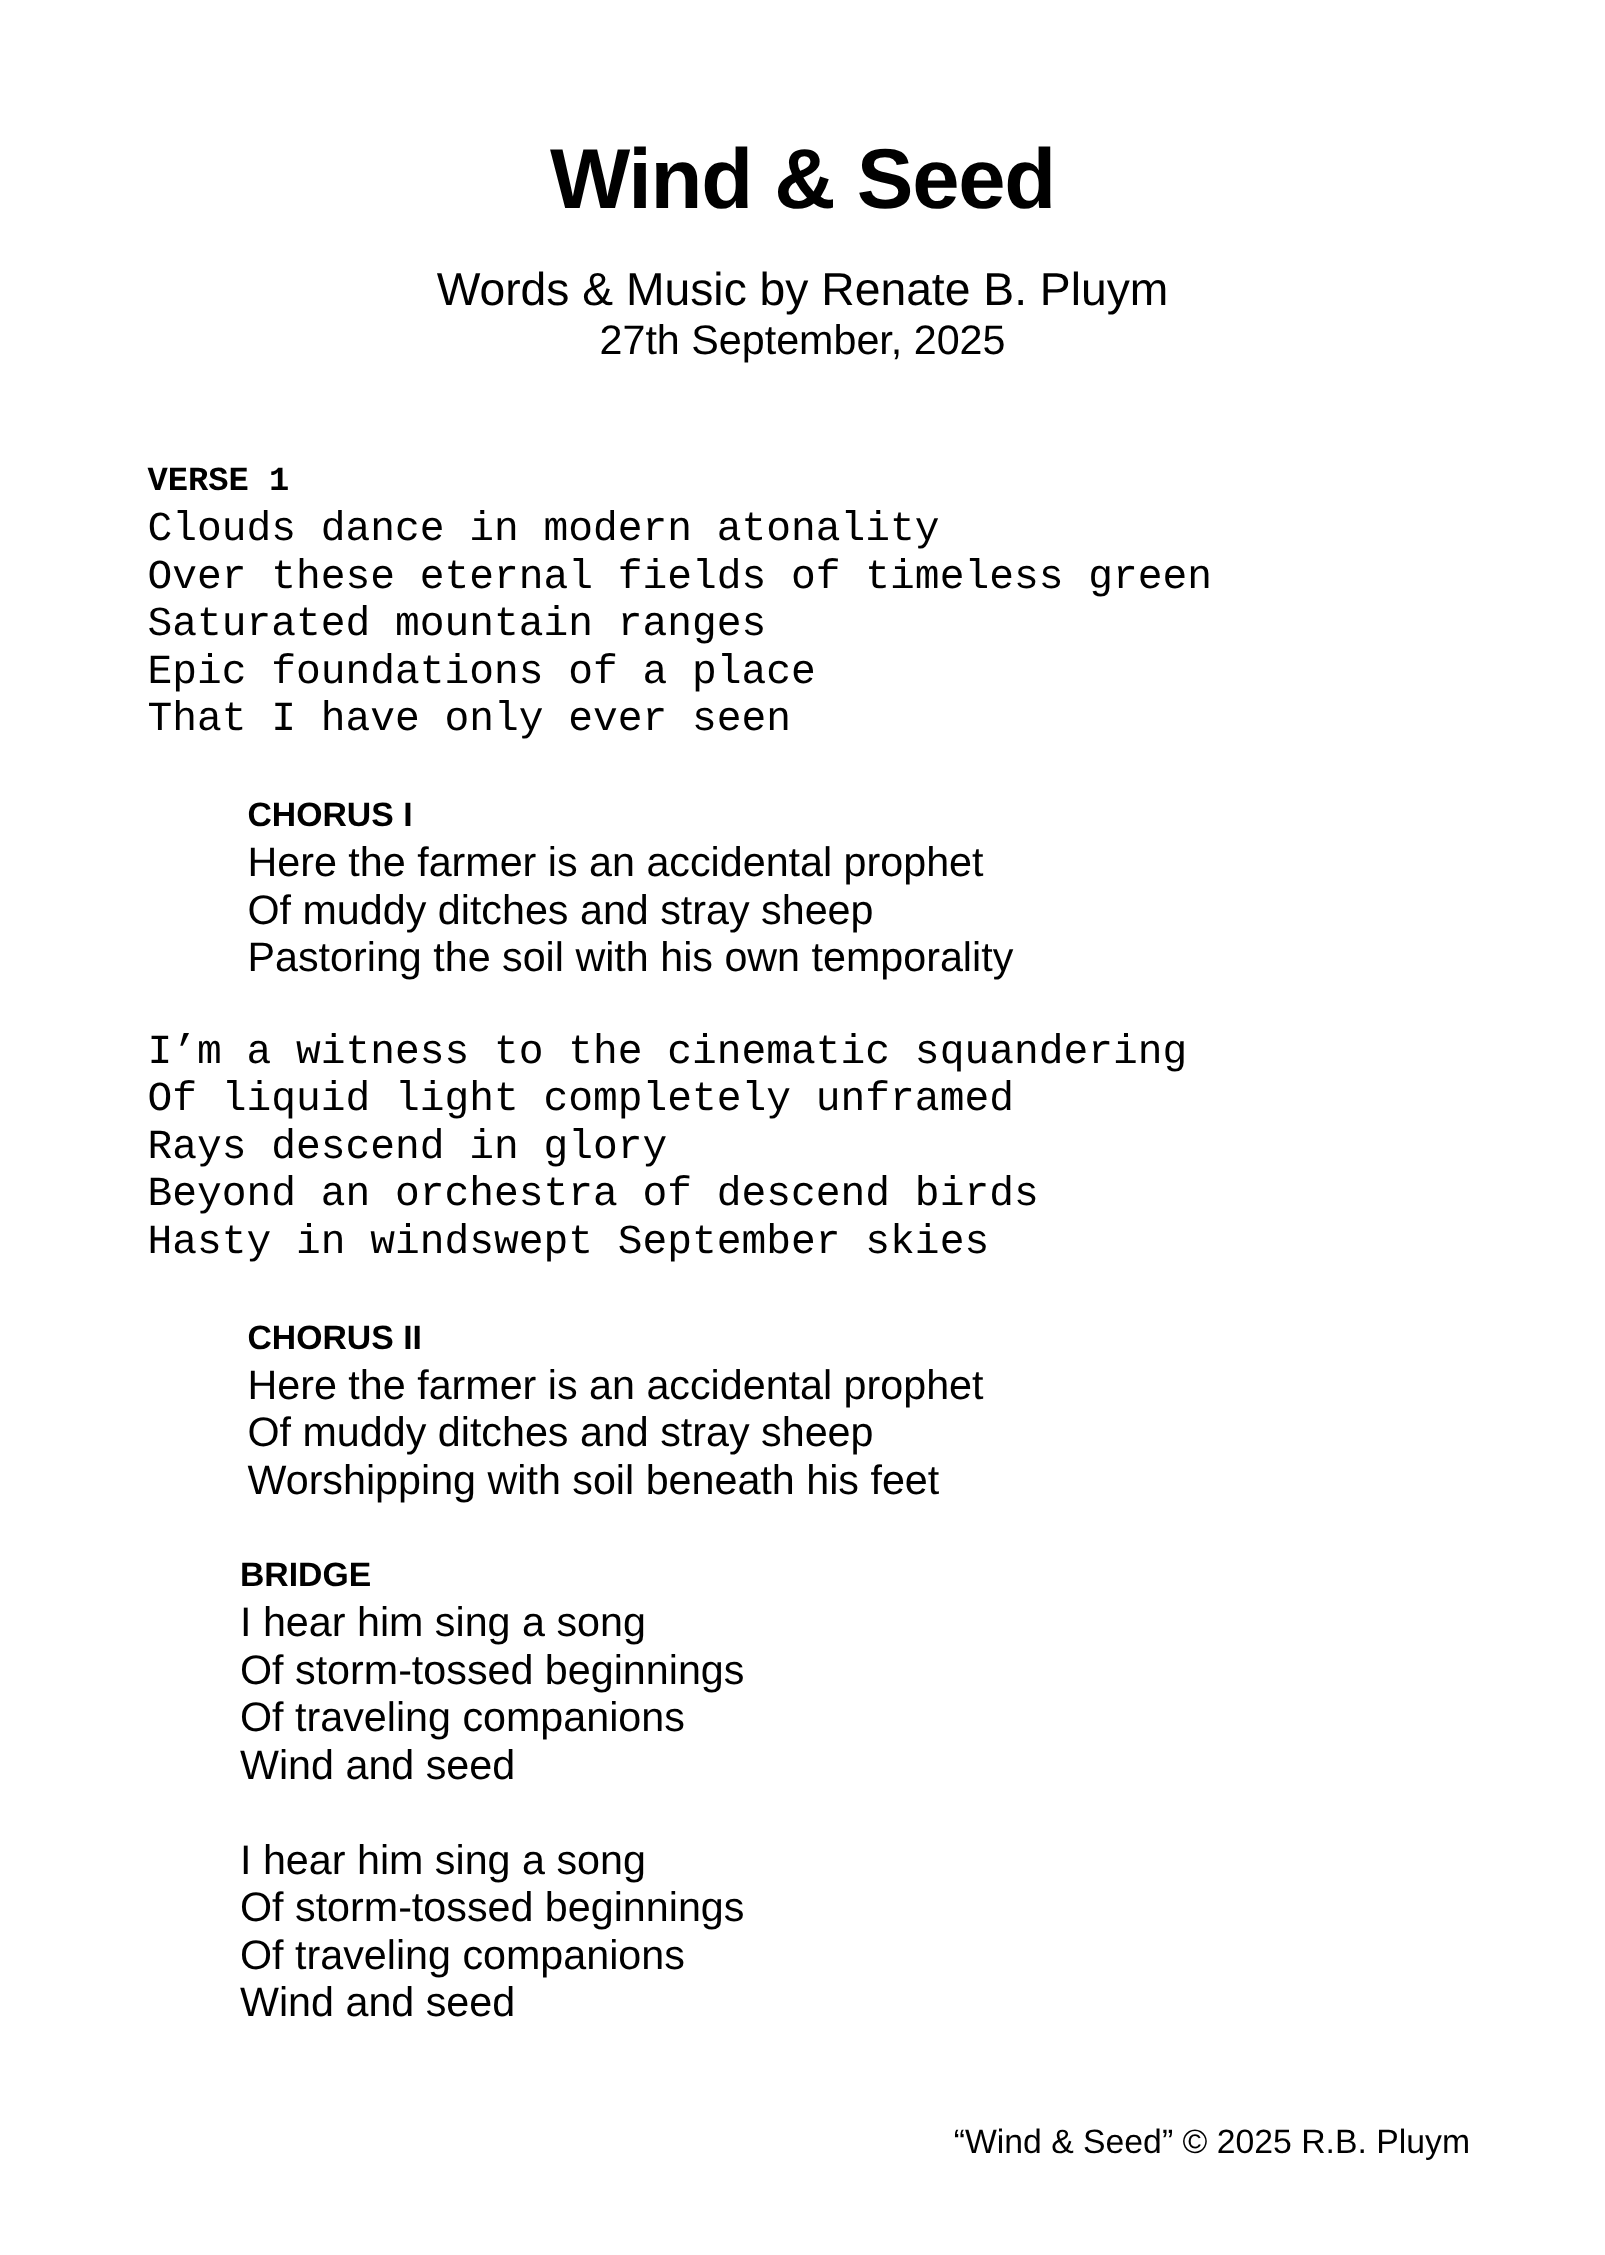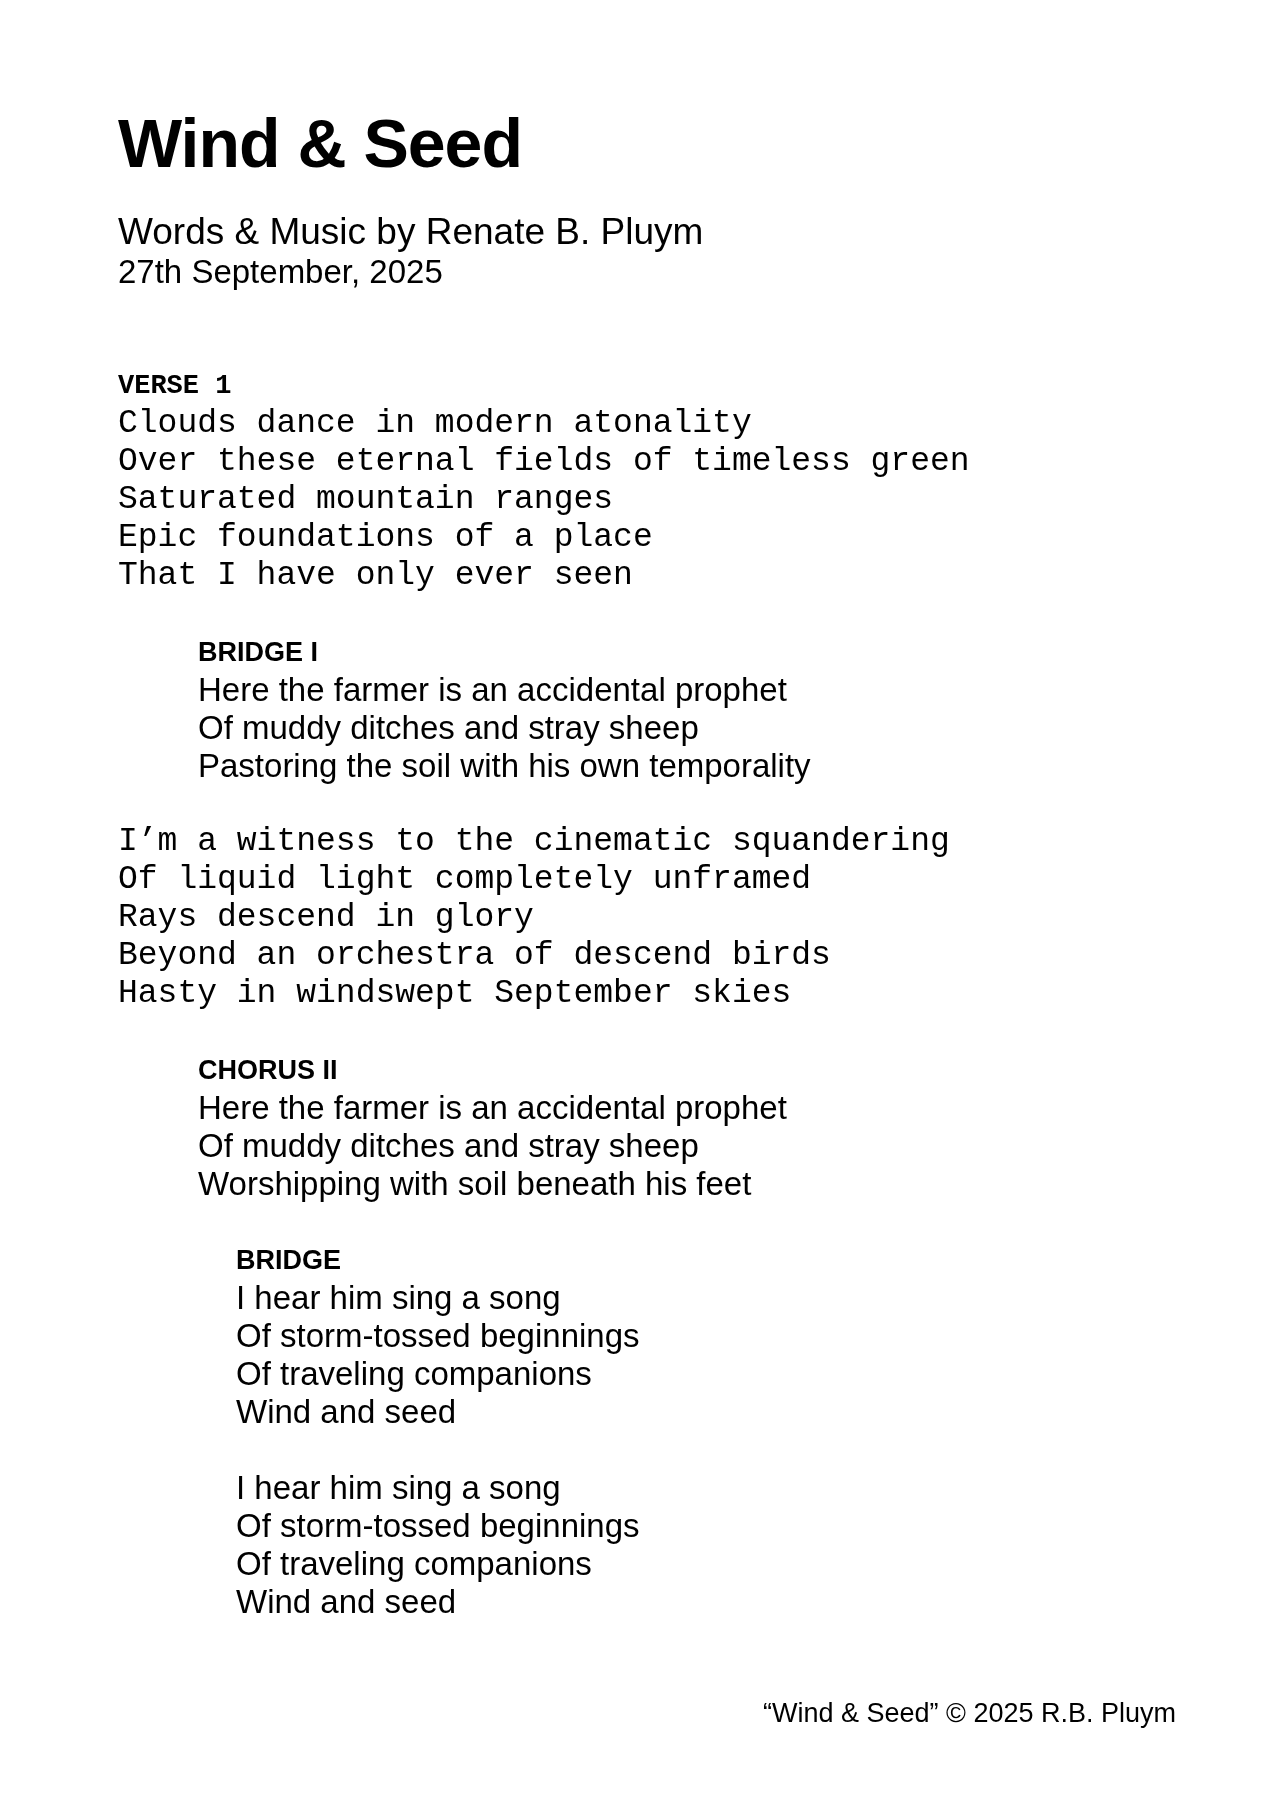--- a/index.html
+++ b/index.html
@@ -11,21 +11,21 @@
     width: 1284px;
     height: 1804px;
     background: #ffffff;
     color: #000000;
     font-family: "Liberation Sans", "DejaVu Sans", sans-serif;
     position: relative;
     box-sizing: border-box;
     padding: 106px 118px 0 118px;
     overflow: hidden;
   }
-  .doc-header { text-align: left; }
+  .doc-header { text-align: center; }
   .doc-title {
     font-size: 68px;
     font-weight: 700;
     line-height: 1.1;
     letter-spacing: -1px;
     margin: 0 0 30px 0;
   }
   .doc-byline {
     font-size: 37px;
     font-weight: 400;
@@ -48,21 +48,21 @@
   }
   .lyric-line {
     font-size: 33px;
     font-weight: 400;
     line-height: 38px;
     margin: 0;
     white-space: pre;
   }
   .indent-0 { margin-left: 0; font-family: Liberation Mono, monospace; }
   .indent-1 { margin-left: 80px; }
-  .indent-2 { margin-left: 118px; }
+  .indent-2 { margin-left: 74px; }
   .doc-footer {
     position: absolute;
     top: 1698px;
     right: 108px;
     font-size: 27px;
     line-height: 1.15;
   }
 </style>
 </head>
 <body>
@@ -80,21 +80,21 @@
     <section class="stanza indent-0">
       <h2 class="stanza-label">VERSE 1</h2>
       <p class="lyric-line">Clouds dance in modern atonality</p>
       <p class="lyric-line">Over these eternal fields of timeless green</p>
       <p class="lyric-line">Saturated mountain ranges</p>
       <p class="lyric-line">Epic foundations of a place</p>
       <p class="lyric-line">That I have only ever seen</p>
     </section>
 
     <section class="stanza indent-1">
-      <h2 class="stanza-label">BRIDGE I</h2>
+      <h2 class="stanza-label">CHORUS I</h2>
       <p class="lyric-line">Here the farmer is an accidental prophet</p>
       <p class="lyric-line">Of muddy ditches and stray sheep</p>
       <p class="lyric-line">Pastoring the soil with his own temporality</p>
     </section>
 
     <section class="stanza indent-0">
       <p class="lyric-line">I’m a witness to the cinematic squandering</p>
       <p class="lyric-line">Of liquid light completely unframed</p>
       <p class="lyric-line">Rays descend in glory</p>
       <p class="lyric-line">Beyond an orchestra of descend birds</p>

